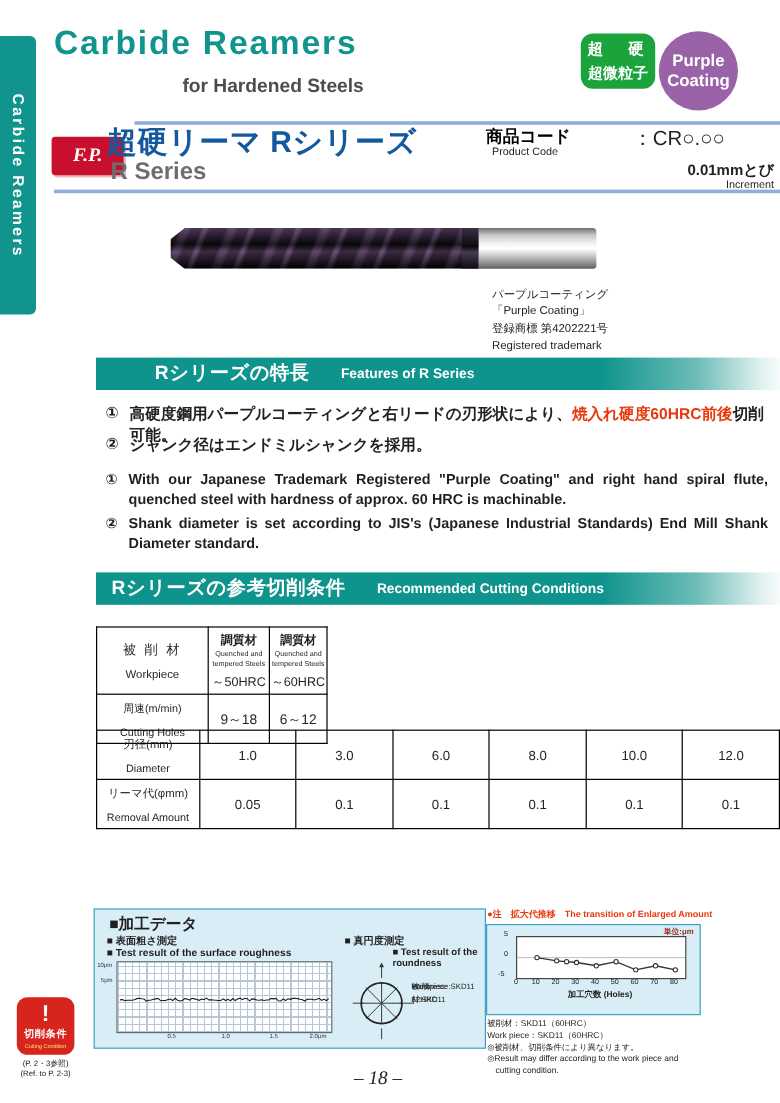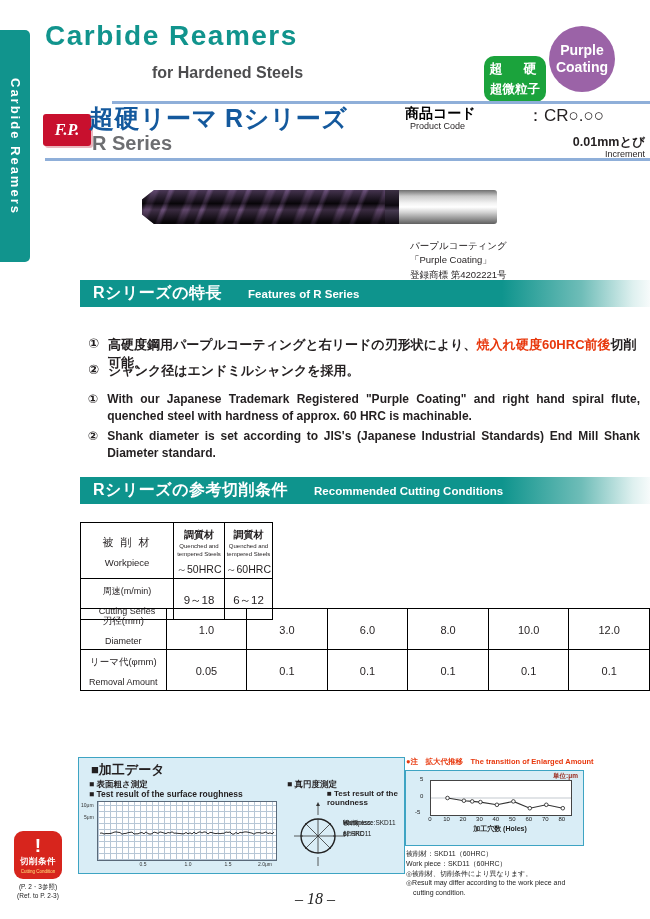--- a/index.html
+++ b/index.html
@@ -9,31 +9,31 @@
   
   .side-tab{position:absolute;left:0;top:30px;width:30px;height:232px;background:#11948d;
             border-radius:0 5px 5px 0;display:flex;align-items:center;justify-content:center;}
   .side-tab span{writing-mode:vertical-rl;color:#fff;font-weight:bold;font-size:13px;letter-spacing:2px;}
 
   
   .brand{position:absolute;left:45px;top:20px;font-size:28px;font-weight:bold;color:#11948d;letter-spacing:1.5px;}
   .sub-jp{position:absolute;left:46px;top:59px;font-size:21px;font-weight:bold;color:#cf281e;letter-spacing:1px;}
   .sub-en{position:absolute;left:152px;top:64px;font-size:16px;font-weight:bold;color:#4d4d4f;}
   .badge-green{position:absolute;left:484px;top:28px;width:62px;height:46px;background:#1ba33c;border-radius:10px;
-               display:flex;flex-direction:column;align-items:center;justify-content:center;color:#fff;font-weight:bold;margin-top:28px;}
+               display:flex;flex-direction:column;align-items:center;justify-content:center;color:#fff;font-weight:bold;}
   .badge-green .l1{font-size:13px;letter-spacing:4px;}
   .badge-green .l2{font-size:12.5px;margin-top:3px;}
   .badge-purple{position:absolute;left:549px;top:26px;width:66px;height:66px;background:#9b63a7;border-radius:50%;
                 display:flex;flex-direction:column;align-items:center;justify-content:center;color:#fff;font-weight:bold;font-size:14px;line-height:1.25;}
   .rule{position:absolute;height:3px;background:#8fafd9;}
   #rule1{left:112px;right:0;top:101px;}
   #rule2{left:45px;right:0;top:158px;}
 
   
-  .fp-logo{position:absolute;left:43px;top:114px;width:48px;height:32px;background:#c8102e;border-radius:3px;
+  .fp-logo{position:absolute;left:43px;top:114px;width:60px;height:32px;background:#c8102e;border-radius:3px;
            color:#fff;display:flex;align-items:center;justify-content:center;
            font-family:"Liberation Serif",serif;font-weight:bold;font-style:italic;font-size:16px;
            box-shadow:2px 2px 0 #e9b6bd;}
   .t-jp{position:absolute;left:89px;top:102px;font-size:25px;font-weight:bold;color:#14599d;letter-spacing:0.5px;}
   .t-en{position:absolute;left:92px;top:132px;font-size:20px;font-weight:bold;color:#6d6e71;}
   .code-jp{position:absolute;left:405px;top:105px;font-size:14px;font-weight:bold;color:#000;}
   .code-en{position:absolute;left:410px;top:121px;font-size:9px;color:#231f20;}
   .code-val{position:absolute;left:527px;top:104px;font-size:17px;color:#231f20;}
   .inc-jp{position:absolute;right:5px;top:134px;font-size:12.5px;font-weight:bold;text-align:right;margin-left:48px;}
   .inc-en{position:absolute;right:5px;top:149px;font-size:9px;text-align:right;}
@@ -46,21 +46,21 @@
   .neck{position:absolute;left:385px;top:190px;width:14px;height:34px;background:linear-gradient(180deg,#3a2f42,#0d0910 45%,#463a50 60%,#0d0910);}
   .shank{position:absolute;left:399px;top:190px;width:98px;height:34px;border-radius:0 3px 3px 0;
          background:linear-gradient(180deg,#6f6f6f 0%,#c9c9c9 18%,#f2f2f2 38%,#ffffff 50%,#d2d2d2 66%,#8f8f8f 86%,#5f5f5f 100%);}
   .caption{position:absolute;left:410px;top:239px;font-size:9.5px;line-height:1.5;color:#231f20;}
 
   
   .bar{position:absolute;left:80px;right:0;height:27px;display:flex;align-items:center;
        background:linear-gradient(90deg,#0e948d 0,#0e948d 74%,#6fbdb8 88%,#def0ef 97%,#f7fbfb 100%);}
   .bar .bjp{color:#fff;font-weight:bold;font-size:16px;margin-left:13px;letter-spacing:0.5px;}
   .bar .ben{color:#fff;font-weight:bold;font-size:11.5px;margin-left:26px;}
-  #bar1{top:280px;} #bar2{top:477px;} #bar3{top:712px;}
+  #bar1{top:298px;padding-left:36px;} #bar2{top:477px;} #bar3{top:712px;}
 
   
   .fjp{position:absolute;left:88px;width:556px;font-size:13px;font-weight:bold;display:flex;gap:9px;}
   #fjp1{top:336px;} #fjp2{top:362px;}
   .hl{color:#e8380d;}
   .fen{position:absolute;left:88px;width:552px;font-size:12px;font-weight:bold;line-height:1.4;display:flex;gap:9px;text-align:justify;}
   #fen1{top:391px;} #fen2{top:428px;}
   .num{flex:0 0 auto;}
 
   
@@ -200,21 +200,21 @@
       <td class="c2">
         <span class="qt-jp">調質材</span>
         <span class="qt-en">Quenched and</span>
         <span class="qt-en">tempered Steels</span>
         <span class="qt-rg">～60HRC</span>
       </td>
     </tr>
     <tr class="dr">
       <td>
         <span class="sp-lab">周速(m/min)</span><br>
-        <span class="sp-lab">Cutting Series</span>
+        <span class="sp-lab">Cutting Holes</span>
       </td>
       <td><span class="sp-val">9～18</span></td>
       <td><span class="sp-val">6～12</span></td>
     </tr>
   </tbody>
     </table>
 
   <table id="table2">
     <tbody>
         <tr>

